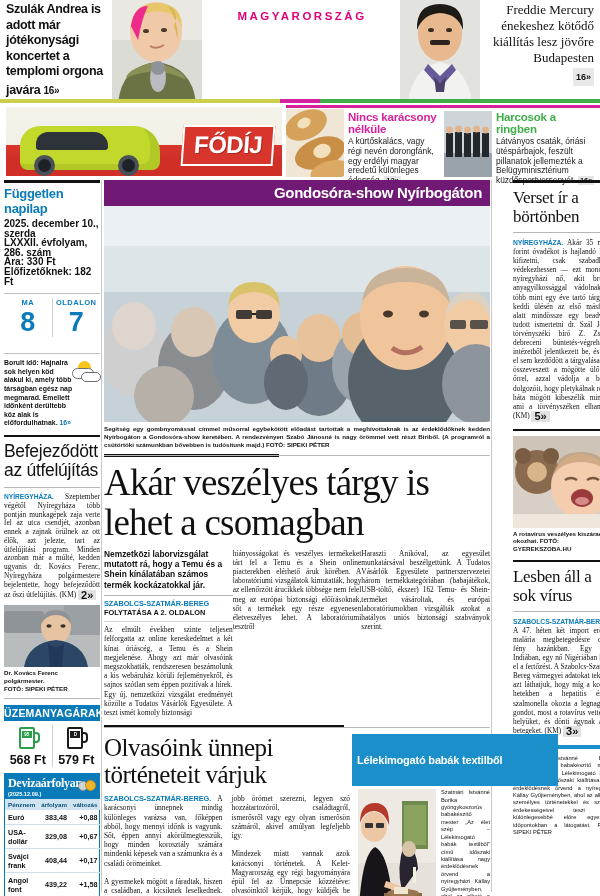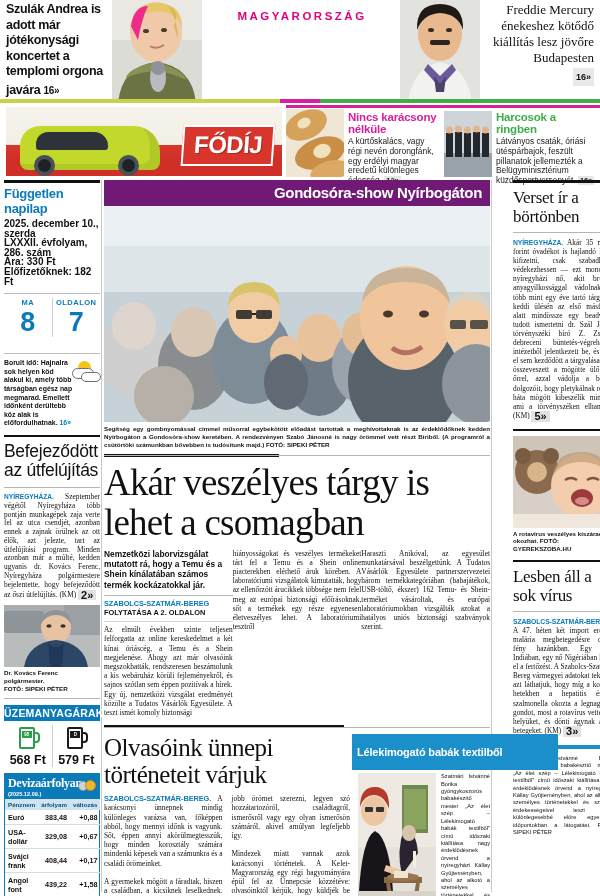--- a/index.html
+++ b/index.html
@@ -529,21 +529,21 @@
             </div>
             <div style="flex:1;">
               <div class="body-txt" style="white-space:pre-line;">jobb örömet szerezni, legyen szó hozzátartozóról, családtagról, ismerősről vagy egy olyan ismerősön számáról, akivel amúlyan legfeljebb így.
 
 Mindezek miatt vannak azok karácsonyi történetek. A Kelet-Magyarország egy régi hagyományára épül fel az Ünnepcsie közzétéve: olvasóinktól kérjük, hogy küldjék be nekünk is kifejtik el ezekben és mindenféle kötődésüket valamelyik szóhoz karácsonyhoz, hogy ünnepekhez.</div>
             </div>
           </div>
         </div>
 
         <div style="width:132px;">
-          <div style="background:#1a8fc9;color:#fff;font-family:'Liberation Sans',sans-serif;font-weight:bold;font-size:11px;padding:12px 5px;letter-spacing:-.2px;margin-left:-6px;width:206px;position:relative;z-index:2;">Lélekimogató babák textilből</div>
+          <div style="background:#1a8fc9;color:#fff;font-family:'Liberation Sans',sans-serif;font-weight:bold;font-size:11px;padding:20px 5px;letter-spacing:-.2px;margin-left:-6px;width:206px;position:relative;z-index:2;">Lélekimogató babák textilből</div>
           <div style="display:flex;gap:5px;margin-top:3px;">
             <div style="width:78px;height:140px;overflow:hidden;">
               <svg width="78" height="140" viewBox="0 0 78 140" preserveAspectRatio="none">
                 <rect width="78" height="140" fill="#e6e1da"></rect>
                 <rect x="0" y="0" width="78" height="74" fill="#eeeae3"></rect>
                 <rect x="44" y="12" width="26" height="48" fill="#6f8a4e"></rect>
                 <rect x="46" y="16" width="22" height="40" fill="#8aa35f"></rect>
                 <ellipse cx="16" cy="38" rx="13" ry="15" fill="#edc7a4"></ellipse>
                 <path d="M2 34 Q2 14 17 14 Q32 14 31 36 Q26 22 16 22 Q6 22 2 34 Z" fill="#b53a2a"></path>
                 <rect x="7" y="34" width="8" height="5" rx="1" fill="#333"></rect>

